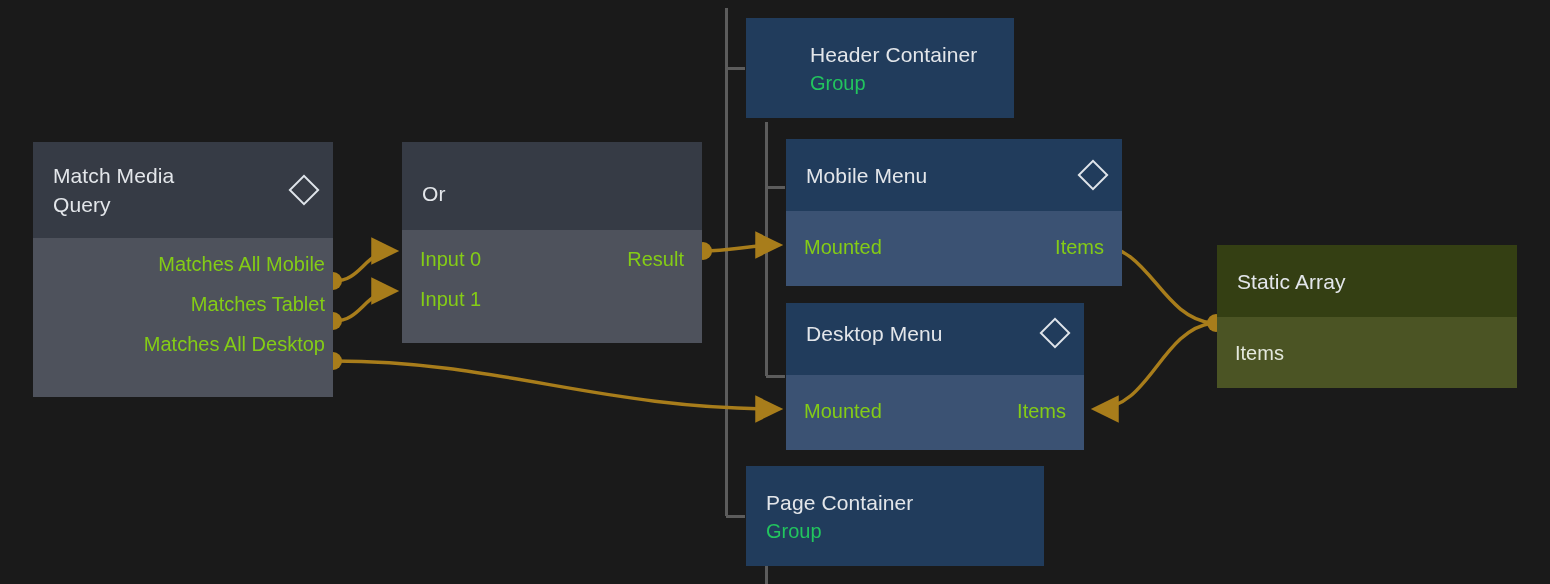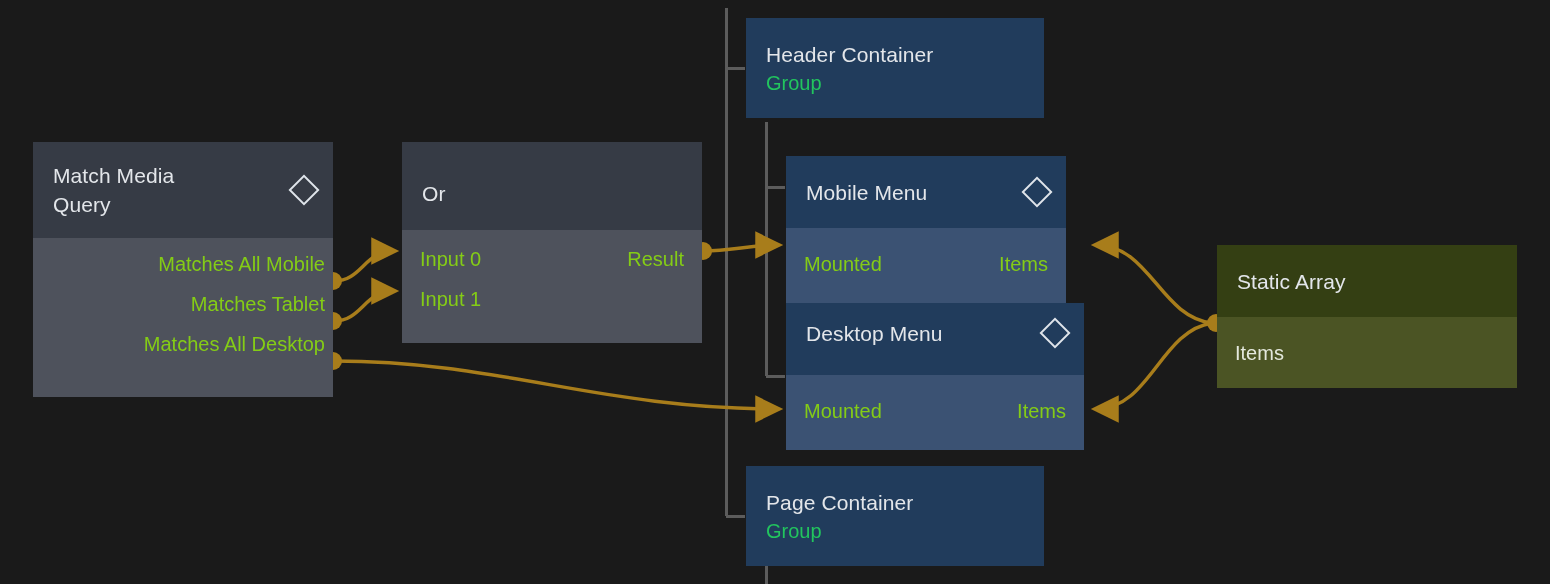--- a/index.html
+++ b/index.html
@@ -159,30 +159,30 @@
       <div class="port-row">
         <span class="left">Input 0</span>
         <span class="right">Result</span>
       </div>
       <div class="port-row">
         <span class="left">Input 1</span>
       </div>
     </div>
   </div>
 
-  <div class="node group-node" style="left:746px; top:18px; width:298px; height:100px;">
+  <div class="node group-node" style="left:746px; top:18px; width:268px; height:100px;padding-left:44px;">
     <div class="node-header" style="height:100px; padding:0 18px 0 20px;">
       <div class="node-title-wrap">
         <div class="node-title">Header Container</div>
         <div class="node-subtitle">Group</div>
       </div>
     </div>
   </div>
 
-  <div class="node blue" style="left:786px; top:156px; width:280px;">
+  <div class="node blue" style="left:786px; top:139px; width:336px;">
     <div class="node-header" style="height:72px; padding:0 18px 0 20px;">
       <div class="node-title">Mobile Menu</div>
       <div class="diamond"></div>
     </div>
     <div class="node-body" style="height:75px; padding:16px 18px 0 18px;">
       <div class="port-row">
         <span class="left">Mounted</span>
         <span class="right">Items</span>
       </div>
     </div>

